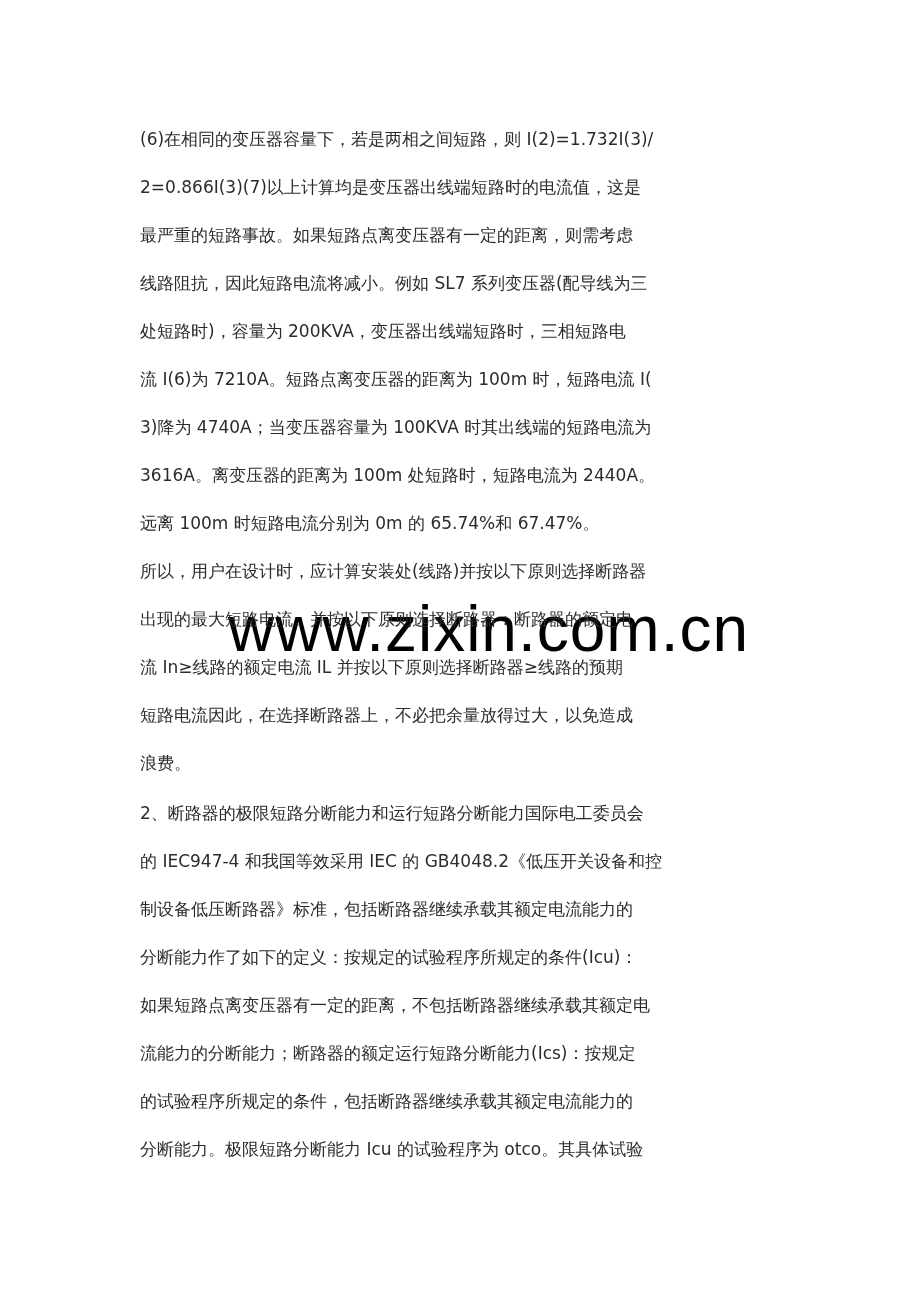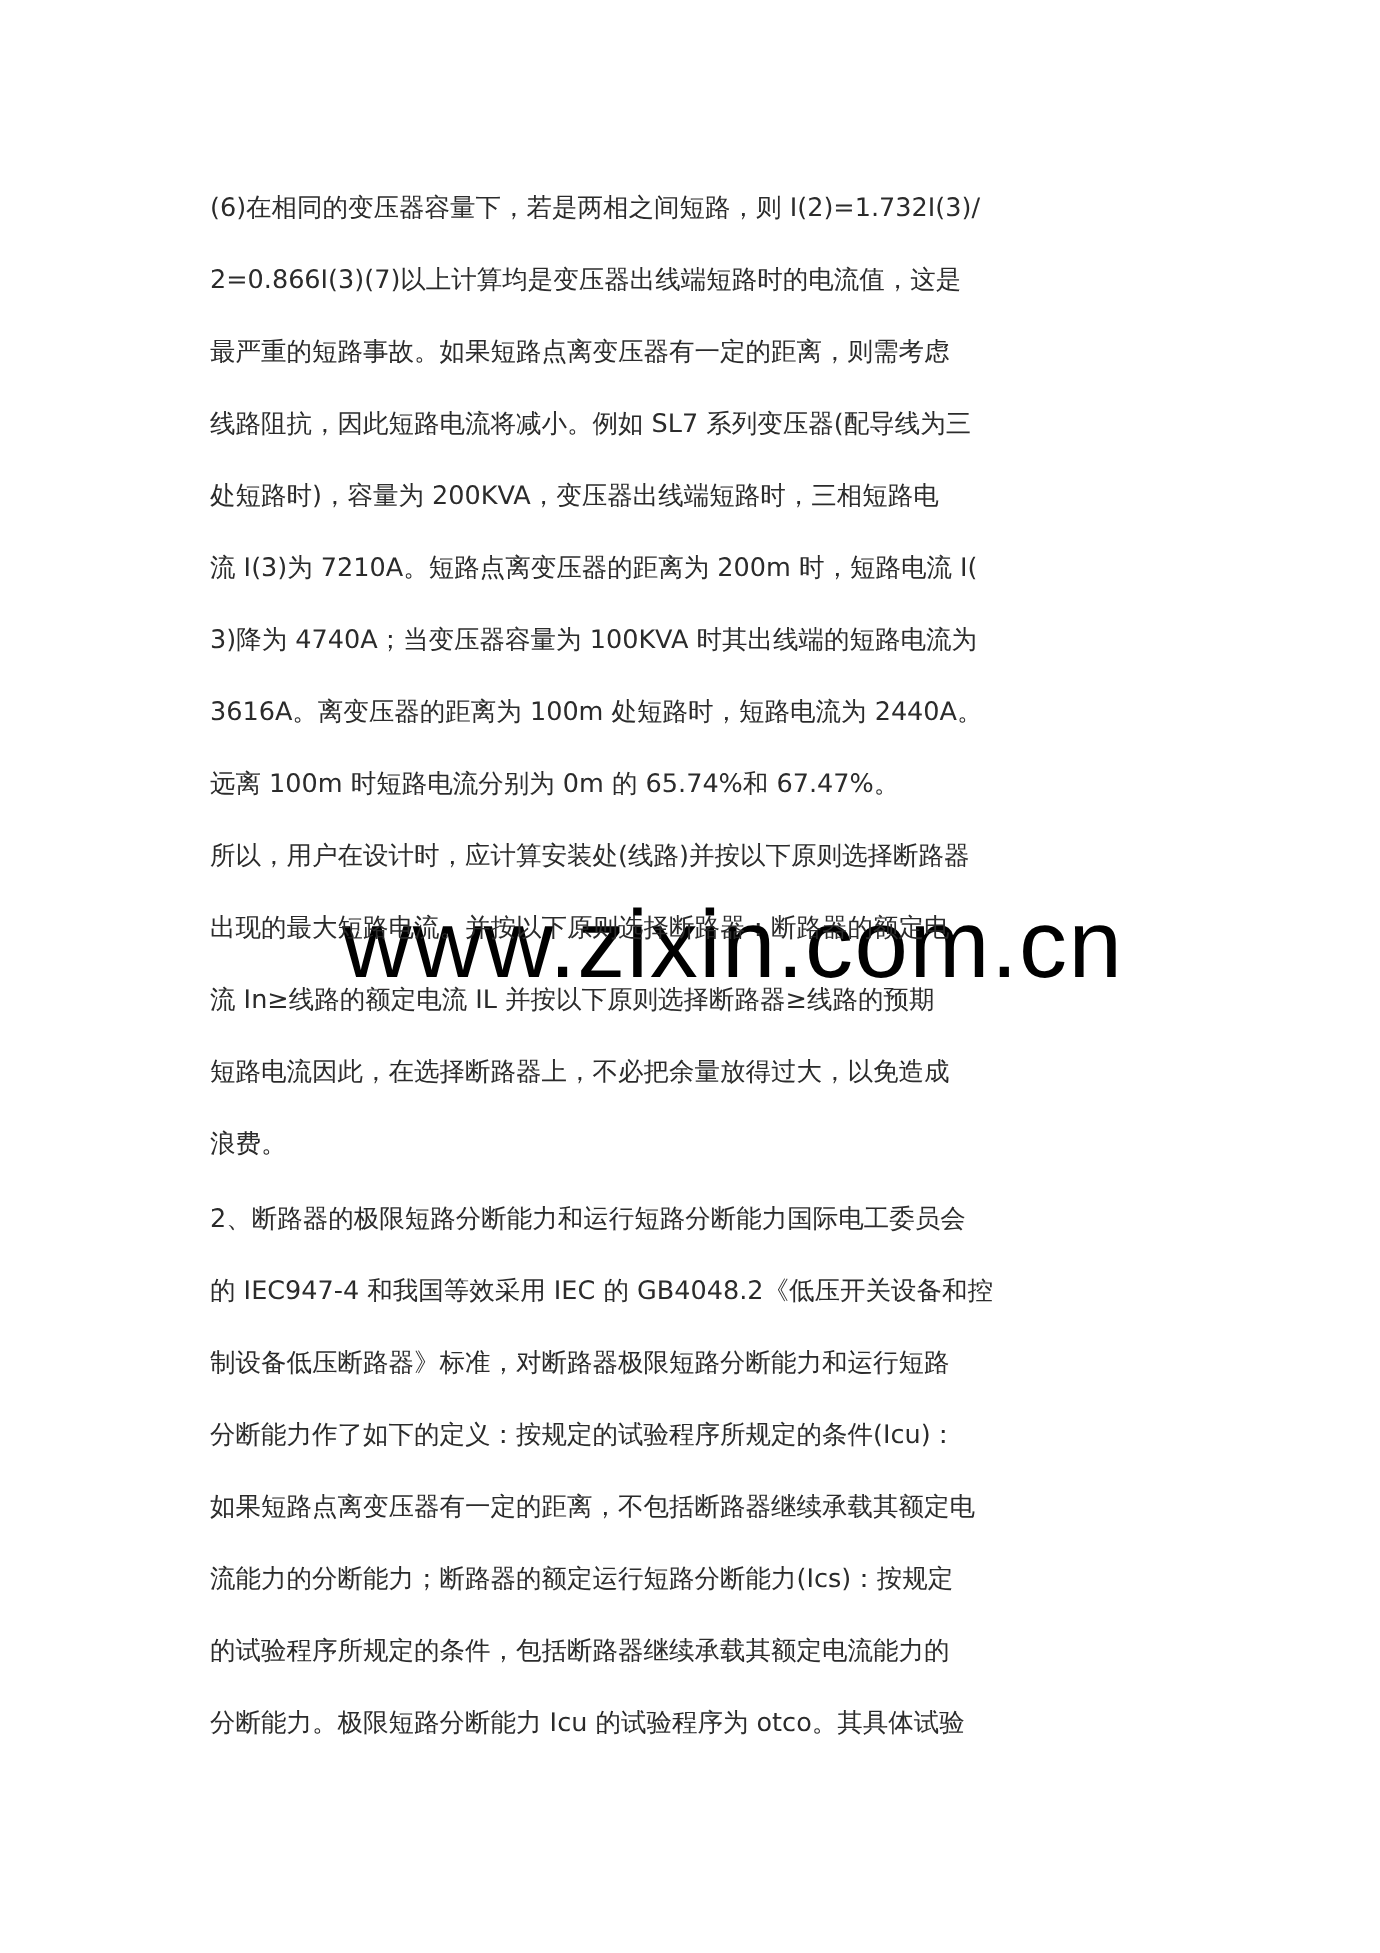--- a/index.html
+++ b/index.html
@@ -52,38 +52,38 @@
 <div class="page">
 
   <div class="watermark">www.zixin.com.cn</div>
 
   <div>
     <div class="line" style="top:124px">(6)在相同的变压器容量下，若是两相之间短路，则 I(2)=1.732I(3)/</div>
     <div class="line" style="top:172px">2=0.866I(3)(7)以上计算均是变压器出线端短路时的电流值，这是</div>
     <div class="line" style="top:220px">最严重的短路事故。如果短路点离变压器有一定的距离，则需考虑</div>
     <div class="line" style="top:268px">线路阻抗，因此短路电流将减小。例如 SL7 系列变压器(配导线为三</div>
     <div class="line" style="top:316px">处短路时)，容量为 200KVA，变压器出线端短路时，三相短路电</div>
-    <div class="line" style="top:364px">流 I(3)为 7210A。短路点离变压器的距离为 200m 时，短路电流 I(</div>
+    <div class="line" style="top:364px">流 I(6)为 7210A。短路点离变压器的距离为 100m 时，短路电流 I(</div>
     <div class="line" style="top:412px">3)降为 4740A；当变压器容量为 100KVA 时其出线端的短路电流为</div>
     <div class="line" style="top:460px">3616A。离变压器的距离为 100m 处短路时，短路电流为 2440A。</div>
     <div class="line" style="top:508px">远离 100m 时短路电流分别为 0m 的 65.74%和 67.47%。</div>
   </div>
 
   <div>
     <div class="line" style="top:556px">所以，用户在设计时，应计算安装处(线路)并按以下原则选择断路器</div>
     <div class="line" style="top:604px">出现的最大短路电流。并按以下原则选择断路器：断路器的额定电</div>
     <div class="line" style="top:652px">流 In≥线路的额定电流 IL 并按以下原则选择断路器≥线路的预期</div>
     <div class="line" style="top:700px">短路电流因此，在选择断路器上，不必把余量放得过大，以免造成</div>
     <div class="line" style="top:748px">浪费。</div>
   </div>
 
   <div>
     <div class="line" style="top:798px">2、断路器的极限短路分断能力和运行短路分断能力国际电工委员会</div>
     <div class="line" style="top:846px">的 IEC947-4 和我国等效采用 IEC 的 GB4048.2《低压开关设备和控</div>
-    <div class="line" style="top:894px">制设备低压断路器》标准，对断路器极限短路分断能力和运行短路</div>
+    <div class="line" style="top:894px">制设备低压断路器》标准，包括断路器继续承载其额定电流能力的</div>
     <div class="line" style="top:942px">分断能力作了如下的定义：按规定的试验程序所规定的条件(Icu)：</div>
     <div class="line" style="top:990px">如果短路点离变压器有一定的距离，不包括断路器继续承载其额定电</div>
     <div class="line" style="top:1038px">流能力的分断能力；断路器的额定运行短路分断能力(Ics)：按规定</div>
     <div class="line" style="top:1086px">的试验程序所规定的条件，包括断路器继续承载其额定电流能力的</div>
     <div class="line" style="top:1134px">分断能力。极限短路分断能力 Icu 的试验程序为 otco。其具体试验</div>
   </div>
 
 </div>
 
 </body></html>

